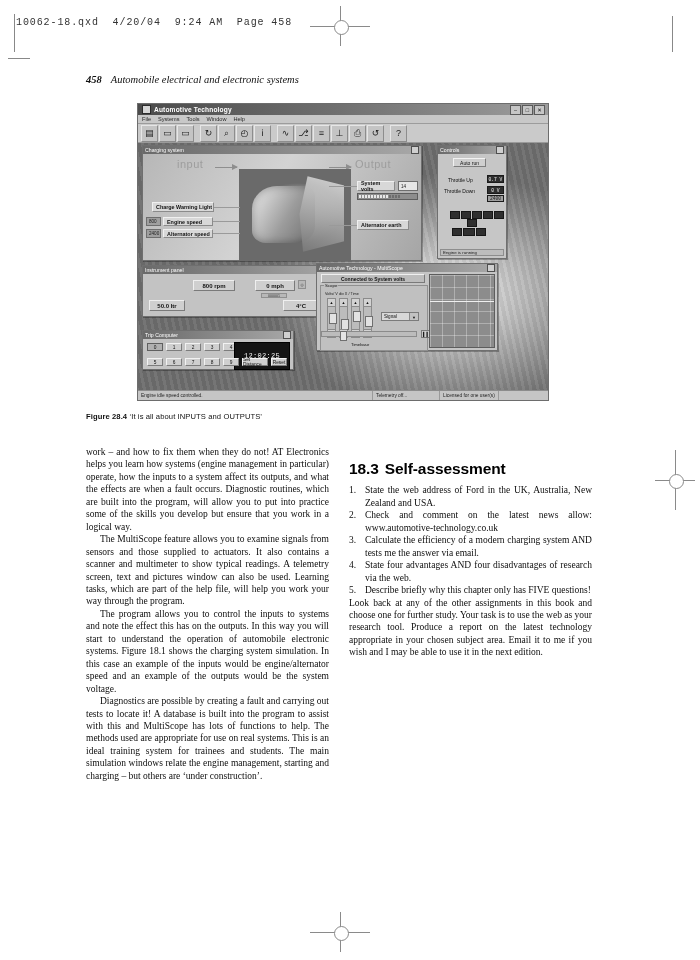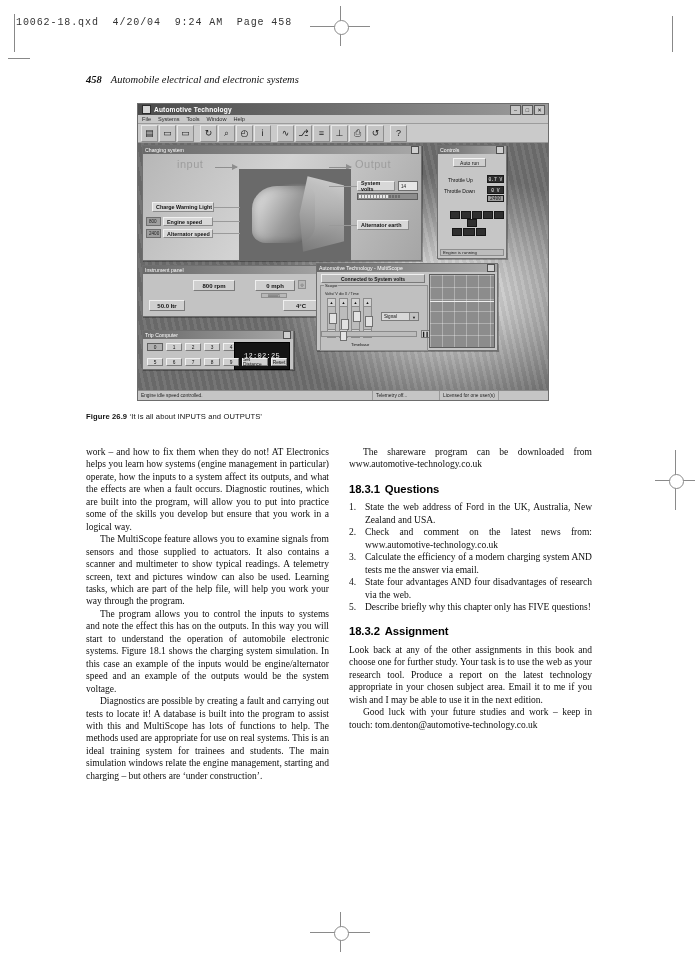--- a/index.html
+++ b/index.html
@@ -735,46 +735,41 @@
 
     <div class="statusbar">
       <div class="sb">Engine idle speed controlled.</div>
       <div class="sb b">Telemetry off...</div>
       <div class="sb">Licensed for one user(s)</div>
     </div>
   </div>
 </div>
 
 <div class="figure-caption">
-  <b>Figure 26.9</b>
+  <b>Figure 28.4</b>
   <span>‘It is all about INPUTS and OUTPUTS’</span>
 </div>
 
 <div class="col left">
   <p class="noindent">work – and how to fix them when they do not! AT Electronics helps you learn how systems (engine management in particular) operate, how the inputs to a system affect its outputs, and what the effects are when a fault occurs. Diagnostic routines, which are built into the program, will allow you to put into practice some of the skills you develop but ensure that you work in a logical way.</p>
   <p>The MultiScope feature allows you to examine signals from sensors and those supplied to actuators. It also contains a scanner and multimeter to show typical readings. A telemetry screen, text and pictures window can also be used. Learning tasks, which are part of the help file, will help you work your way through the program.</p>
   <p>The program allows you to control the inputs to systems and note the effect this has on the outputs. In this way you will start to understand the operation of automobile electronic systems. Figure 18.1 shows the charging system simulation. In this case an example of the inputs would be engine/alternator speed and an example of the outputs would be the system voltage.</p>
   <p>Diagnostics are possible by creating a fault and carrying out tests to locate it! A database is built into the program to assist with this and MultiScope has lots of functions to help. The methods used are appropriate for use on real systems. This is an ideal training system for trainees and students. The main simulation windows relate the engine management, starting and charging – but others are ‘under construction’.</p>
 </div>
 
 <div class="col right">
-  <p>The shareware program can be downloaded from www.automotive-technology.co.uk</p>
-
-
-  <h3 class="sub">
-    <span class="numsp">18.3.1</span><span>Questions</span>
-  </h3>
+
+  <h2 class="sec">
+    <span class="numsp">18.3</span><span>Self-assessment</span>
+  </h2>
+
 
   <ol class="questions">
     <li>State the web address of Ford in the UK, Australia, New Zealand and USA.</li>
-    <li>Check and comment on the latest news from: www.automotive-technology.co.uk</li>
+    <li>Check and comment on the latest news allow: www.automotive-technology.co.uk</li>
     <li>Calculate the efficiency of a modern charging system AND tests me the answer via email.</li>
     <li>State four advantages AND four disadvantages of research via the web.</li>
     <li>Describe briefly why this chapter only has FIVE questions!</li>
   </ol>
 
-  <h3 class="sub">
-    <span class="numsp">18.3.2</span><span>Assignment</span>
-  </h3>
 
   <p class="noindent">Look back at any of the other assignments in this book and choose one for further study. Your task is to use the web as your research tool. Produce a report on the latest technology appropriate in your chosen subject area. Email it to me if you wish and I may be able to use it in the next edition.</p>
-  <p>Good luck with your future studies and work – keep in touch: tom.denton@automotive-technology.co.uk</p>
 </div>
 
 </body></html>

